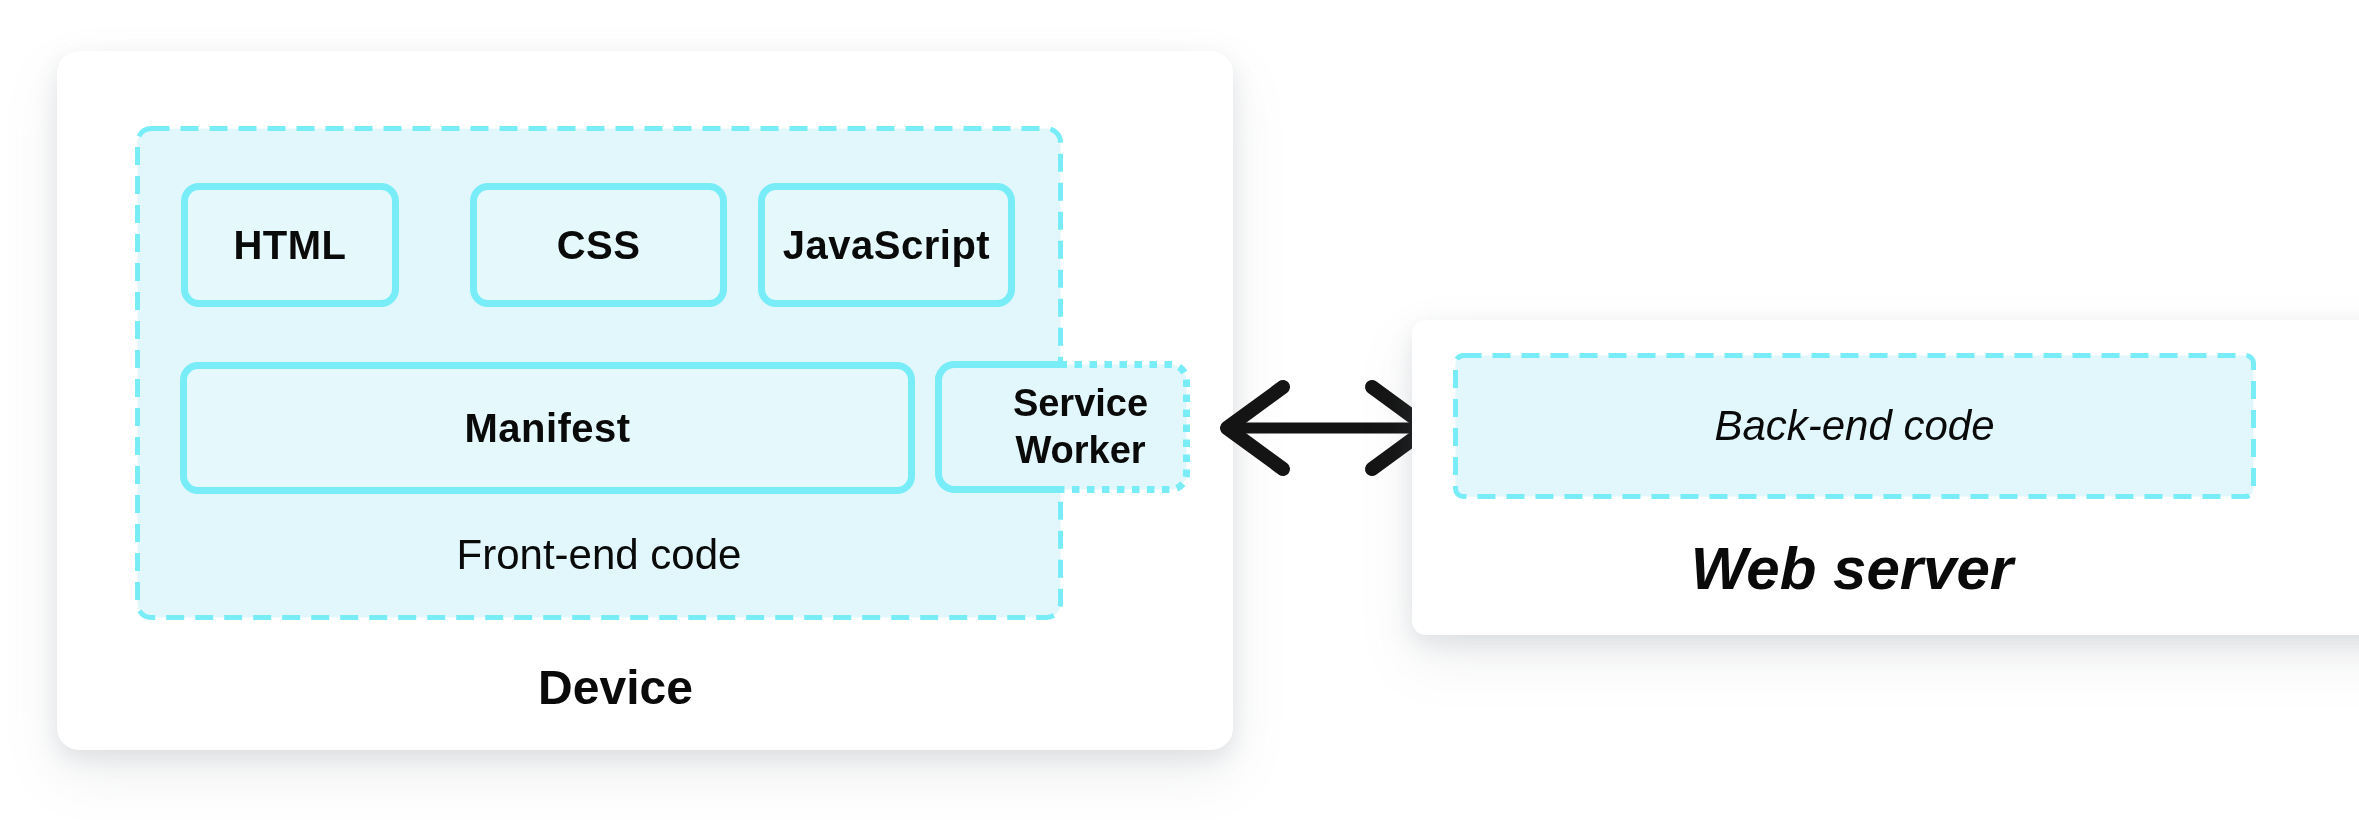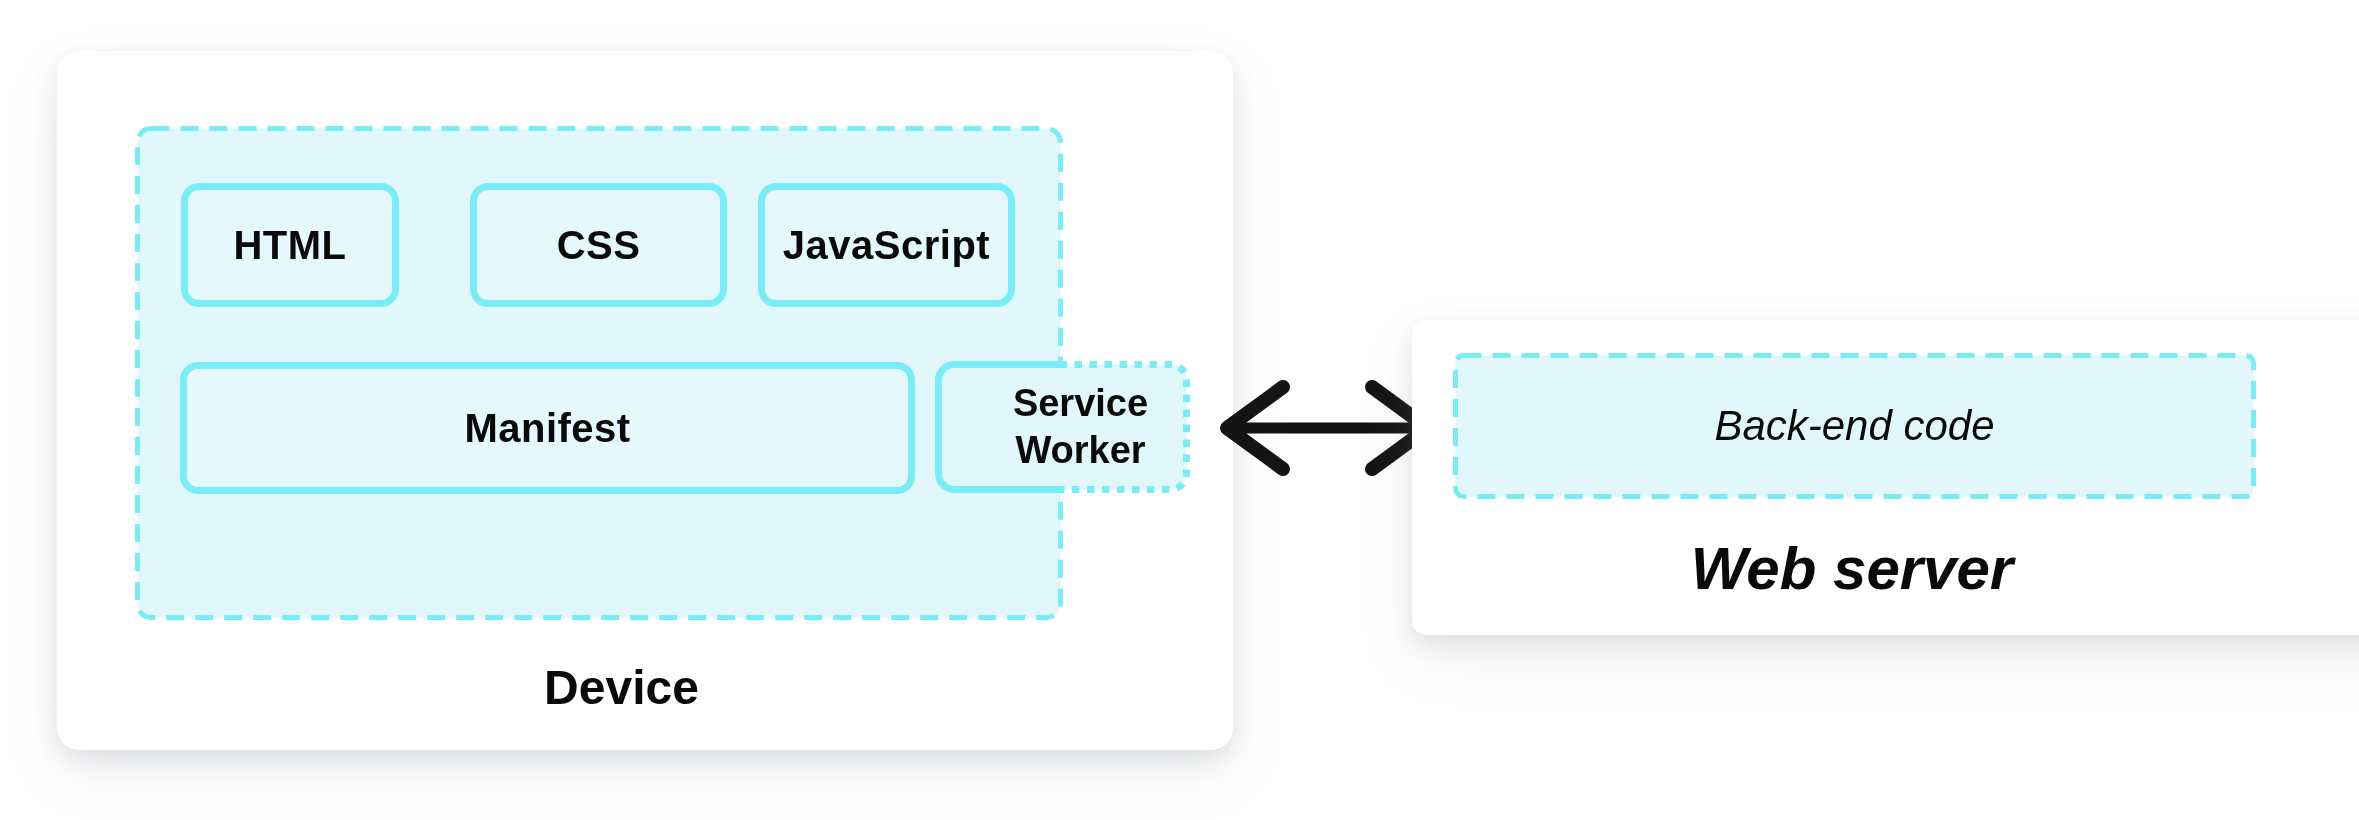--- a/index.html
+++ b/index.html
@@ -75,22 +75,25 @@
       <span>JavaScript</span>
     </div>
     <div class="code-box" style="left:413px;top:132px;width:257px;height:124px">
       <span>CSS</span>
     </div>
 
     <div class="code-box" style="left:123px;top:311px;width:735px;height:132px">
       <span>Manifest</span>
     </div>
 
+    <div class="caption abs" style="left:78px;top:480px;width:928px;height:48px">
+      <span>Front-end code</span>
+    </div>
 
-    <div class="title abs" style="left:6px;top:610px;width:1117px;height:52px;font-size:48px">Device</div>
+    <div class="title abs" style="left:0;top:610px;width:1117px;height:52px;font-size:48px">Device</div>
   </div>
 
   <svg class="shape abs" style="left:935px;top:361px" width="255" height="132">
     <defs>
       <clipPath id="swclip">
           <rect x="0" y="0" width="128" height="132"></rect>
         </clipPath>
     </defs>
     <rect class="sw-fill" x="3.5" y="3.5" width="248" height="125" rx="16" stroke-width="7" stroke-dasharray="7.5 7.5"></rect>
     <rect class="sw-fill" x="3.5" y="3.5" width="248" height="125" rx="16" stroke-width="7" clip-path="url(#swclip)"></rect>

